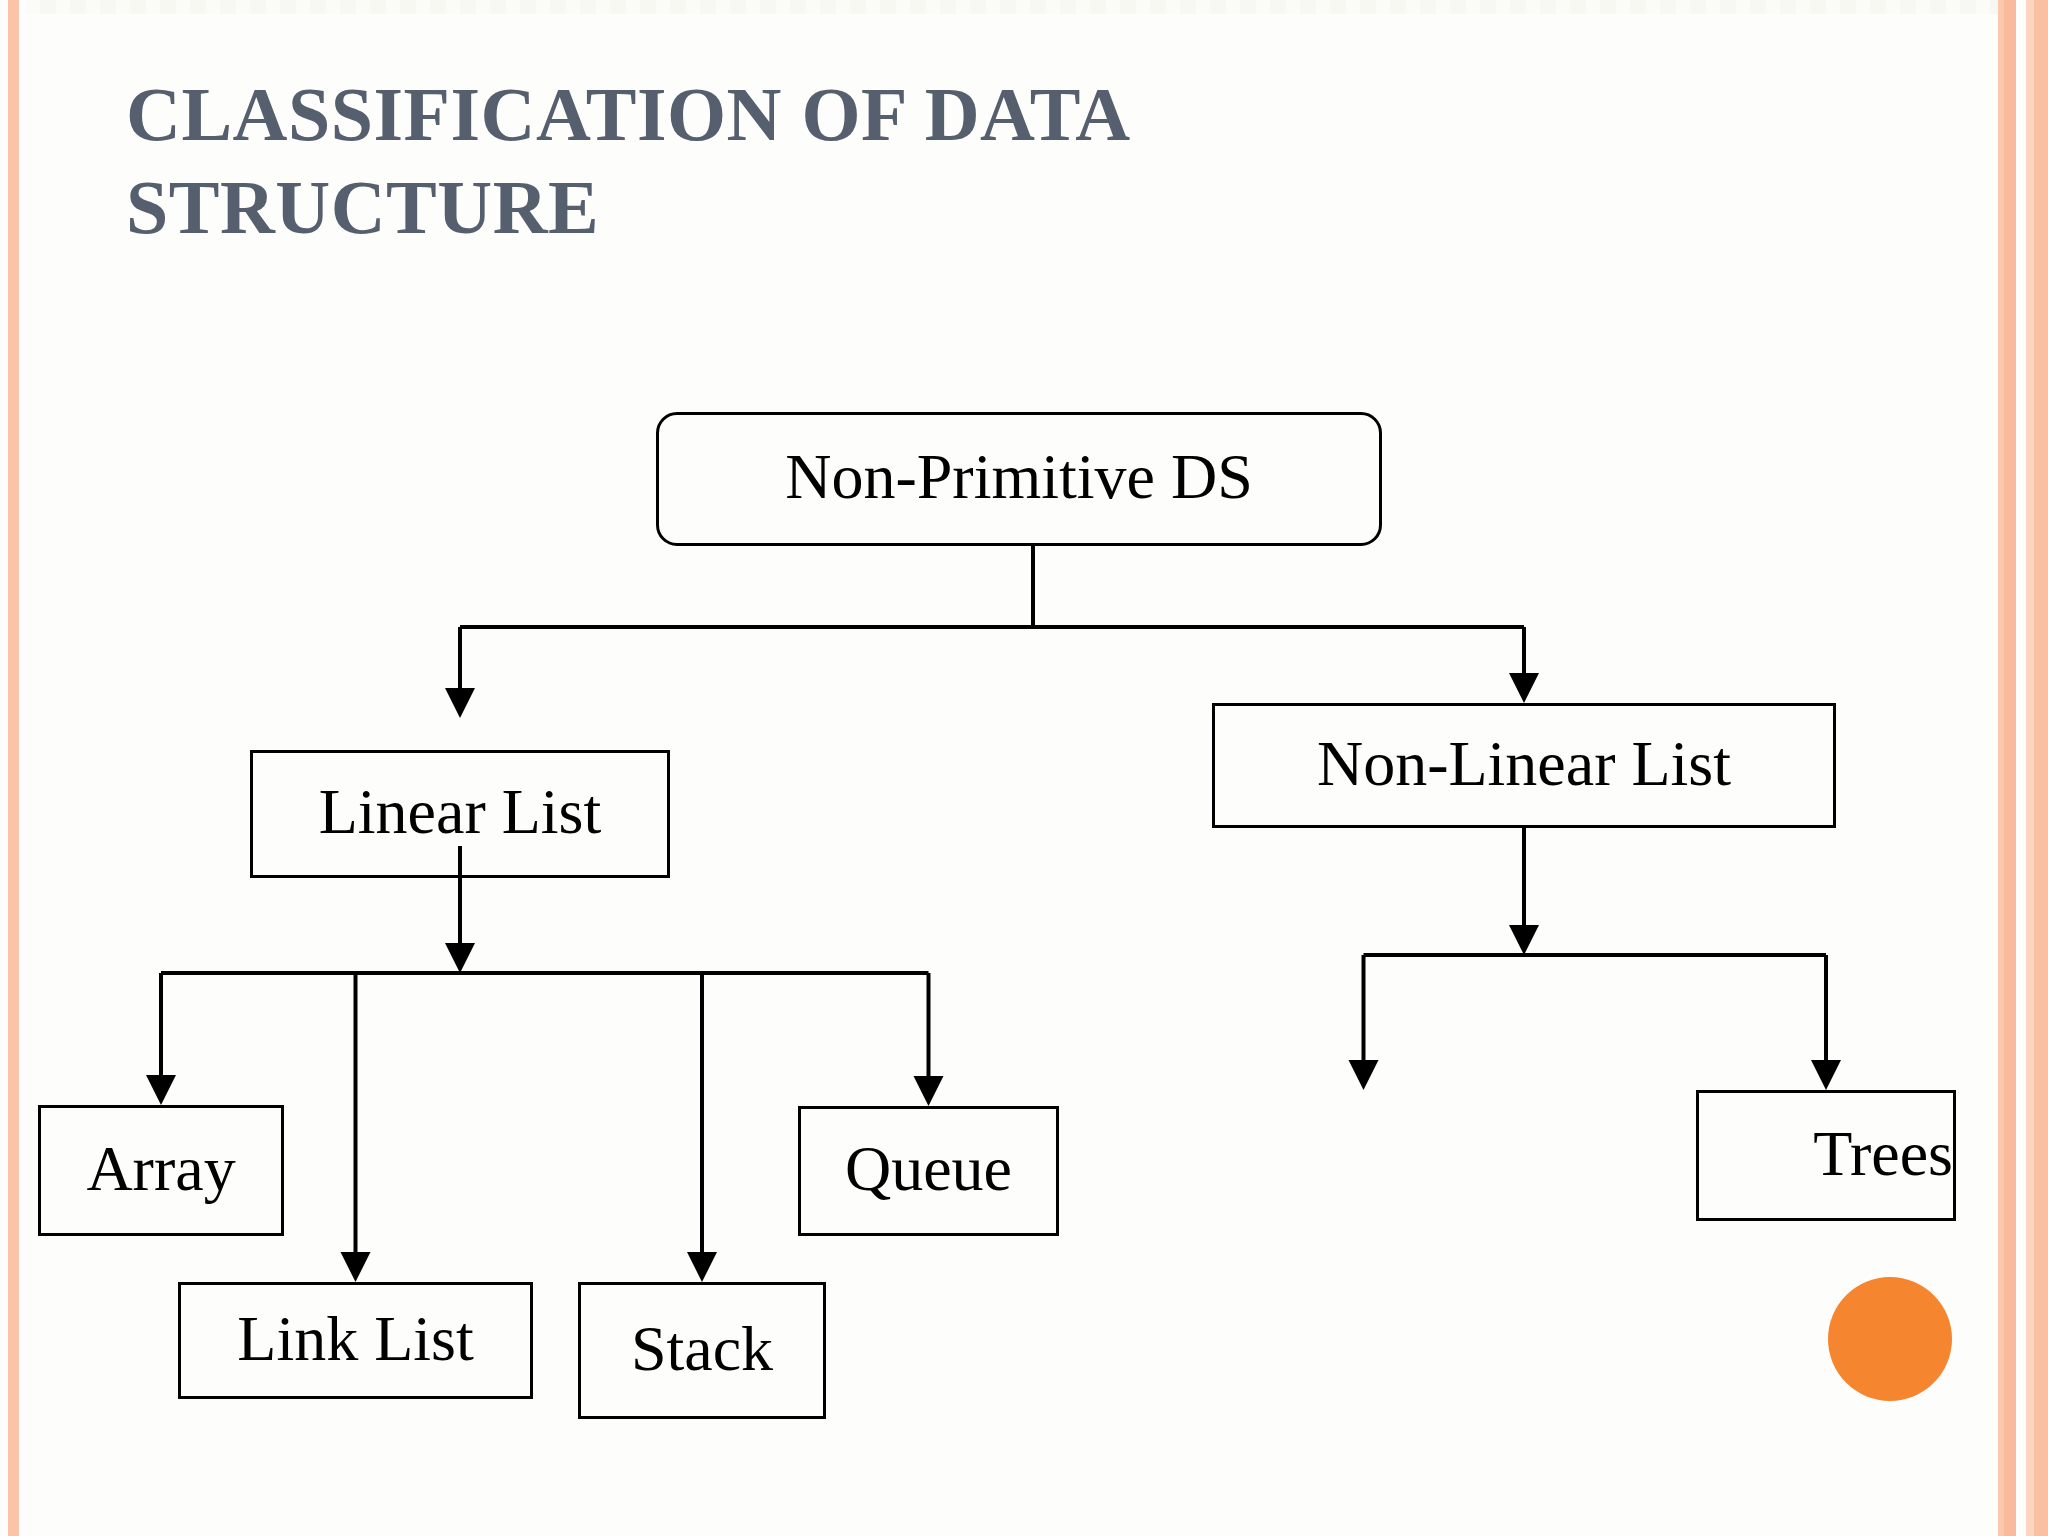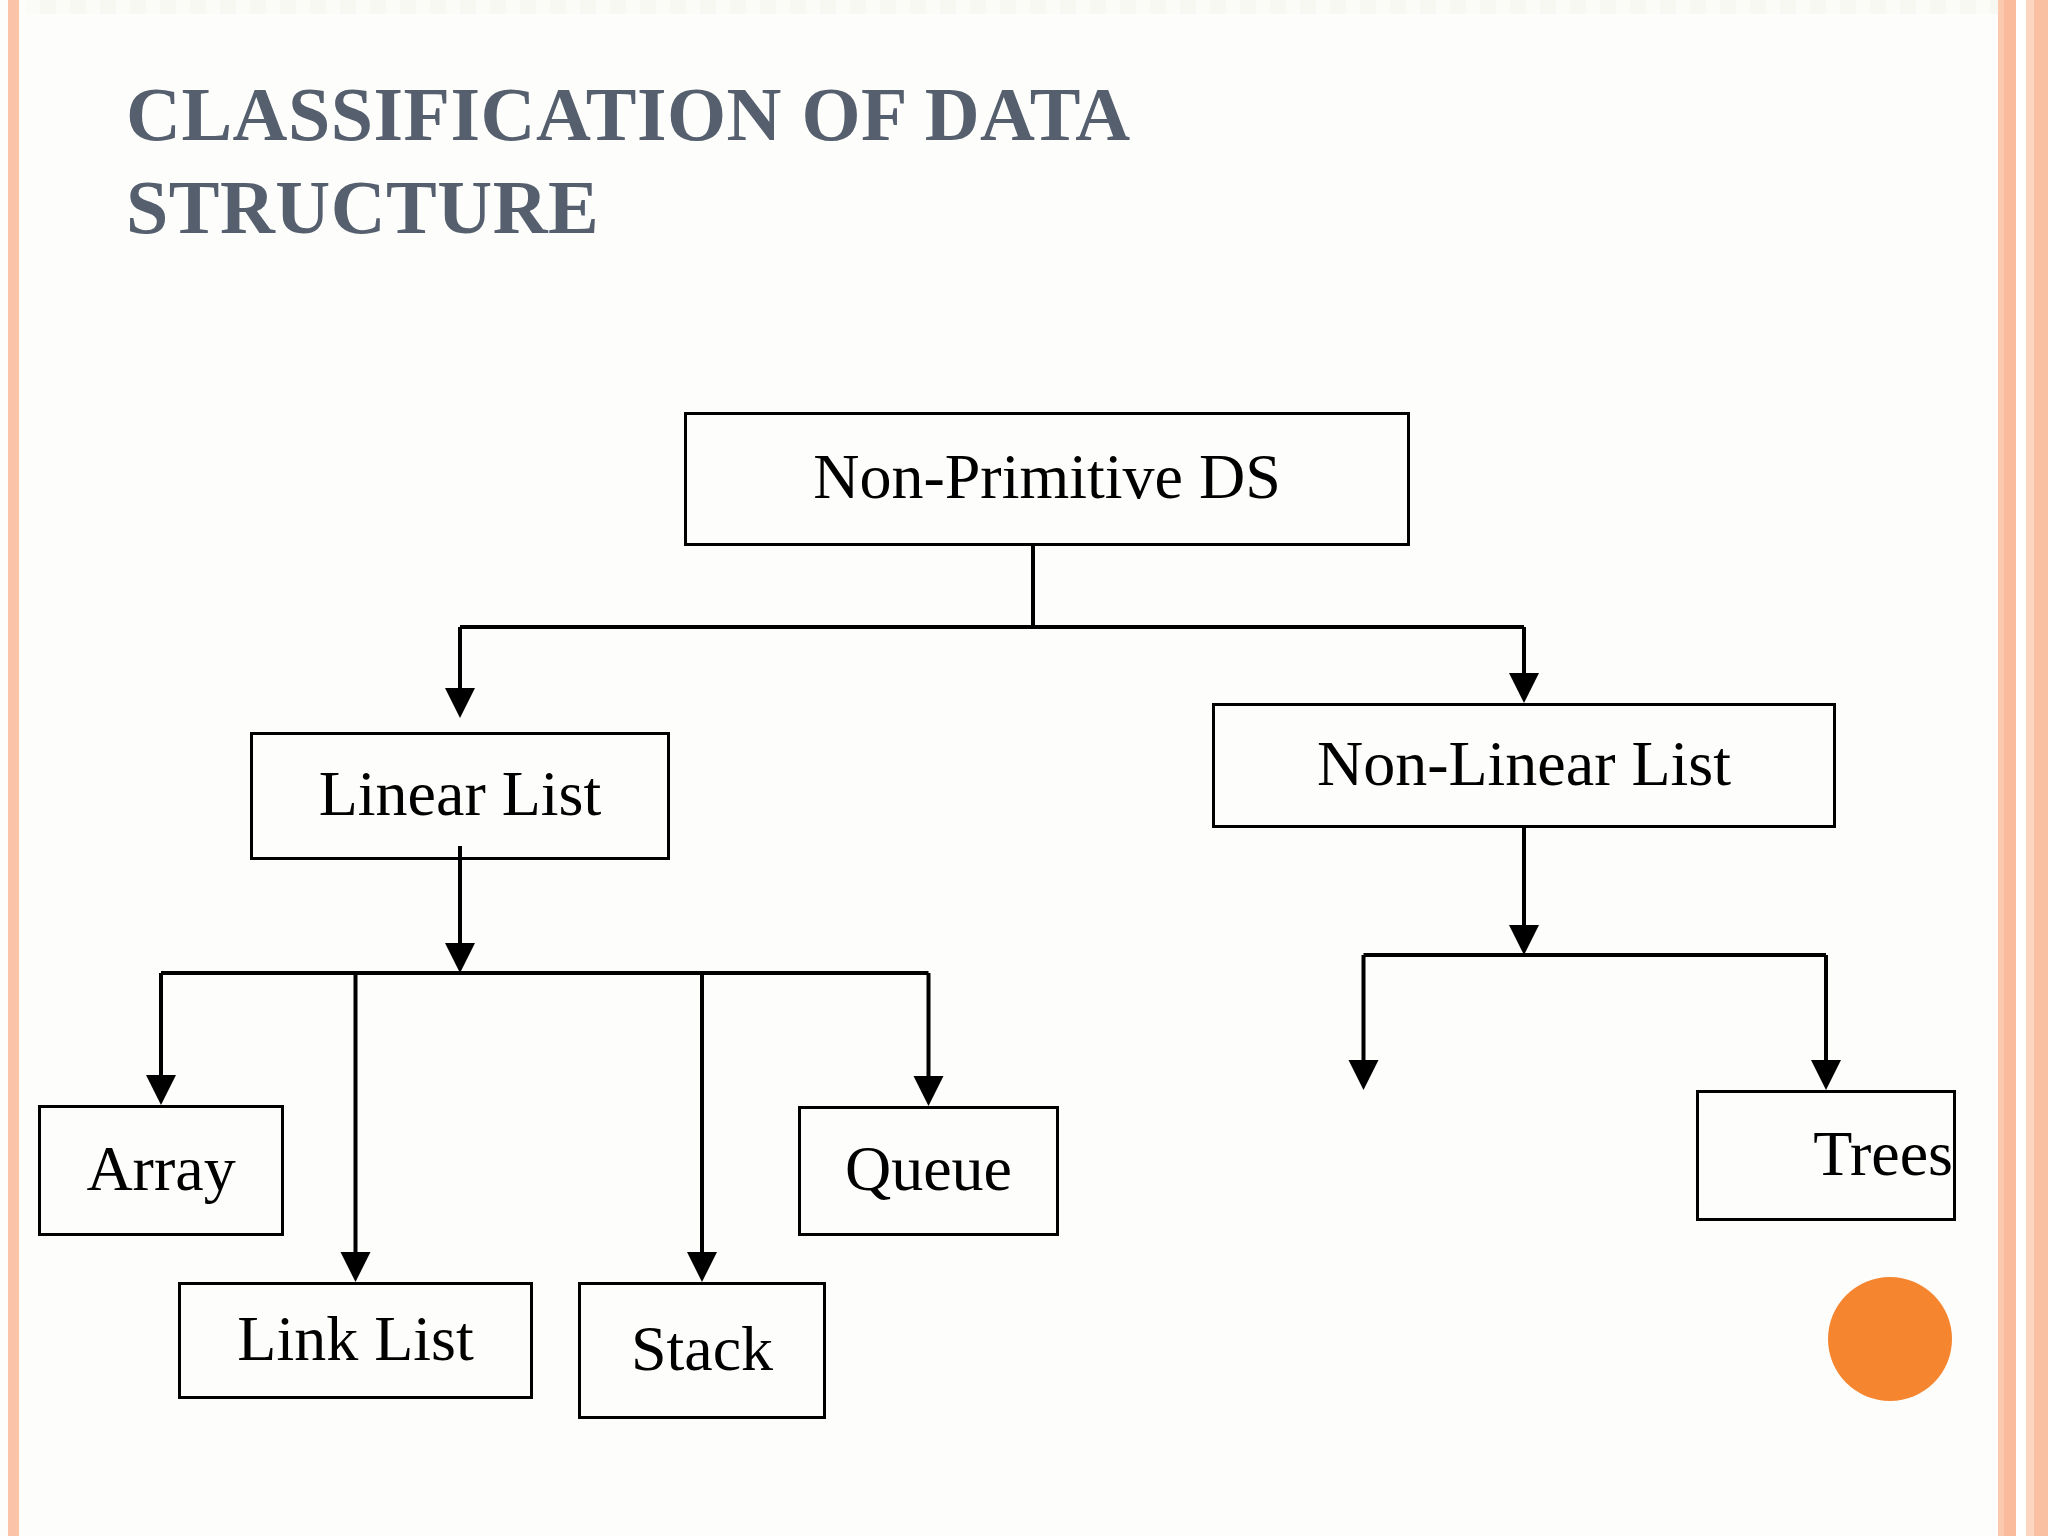--- a/index.html
+++ b/index.html
@@ -155,24 +155,24 @@
         <polygon points="913.5,1076 943.5,1076 928.5,1106" fill="#000000"></polygon>
         <line x1="1524" y1="828" x2="1524" y2="925" stroke="#000000" stroke-width="4"></line>
         <polygon points="1509,925 1539,925 1524,955" fill="#000000"></polygon>
         <line x1="1363.5" y1="955" x2="1826" y2="955" stroke="#000000" stroke-width="4"></line>
         <line x1="1363.5" y1="955" x2="1363.5" y2="1060" stroke="#000000" stroke-width="4"></line>
         <polygon points="1348.5,1060 1378.5,1060 1363.5,1090" fill="#000000"></polygon>
         <line x1="1826" y1="955" x2="1826" y2="1060" stroke="#000000" stroke-width="4"></line>
         <polygon points="1811,1060 1841,1060 1826,1090" fill="#000000"></polygon>
       </svg>
 
-  <div class="node" style="left: 684px; top: 412px; width: 726px; height: 134px; border-color: rgb(0, 0, 0);">
+  <div class="node" style="left: 656px; top: 412px; width: 726px; height: 134px; border-color: rgb(0, 0, 0); border-radius: 21px;">
         <span>Non-Primitive DS</span>
       </div>
-      <div class="node" style="left: 250px; top: 732px; width: 420px; height: 128px; border-color: rgb(0, 0, 0);">
+      <div class="node" style="left: 250px; top: 750px; width: 420px; height: 128px; border-color: rgb(0, 0, 0);">
         <span>Linear List</span>
       </div>
       <div class="node" style="left: 1212px; top: 703px; width: 624px; height: 125px; border-color: rgb(0, 0, 0);">
         <span>Non-Linear List</span>
       </div>
       <div class="node" style="left: 38px; top: 1105px; width: 246px; height: 131px; border-color: rgb(0, 0, 0);">
         <span>Array</span>
       </div>
       <div class="node" style="left: 178px; top: 1282px; width: 355px; height: 117px; border-color: rgb(0, 0, 0);">
         <span>Link List</span>

